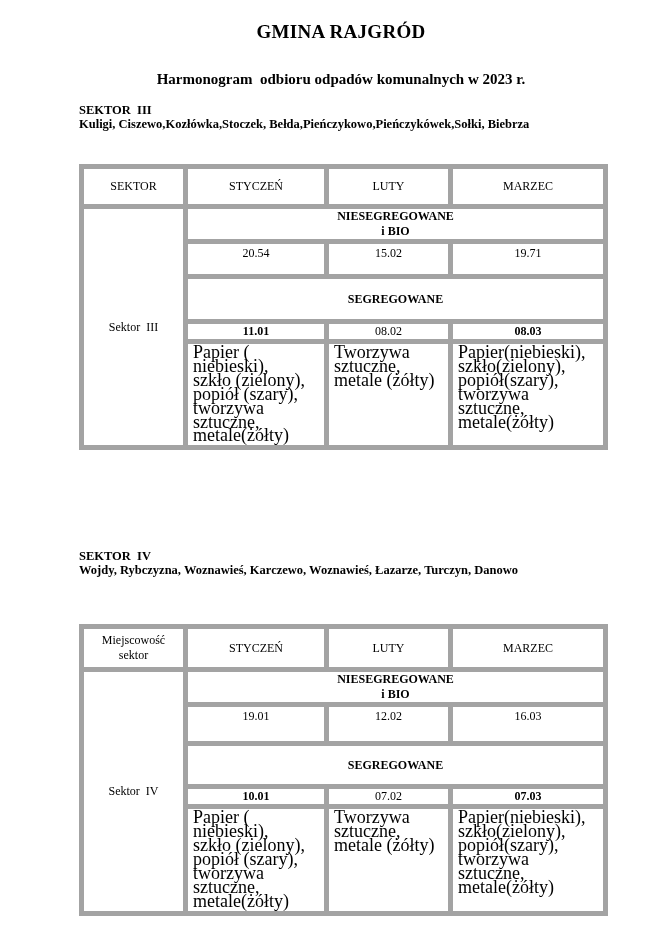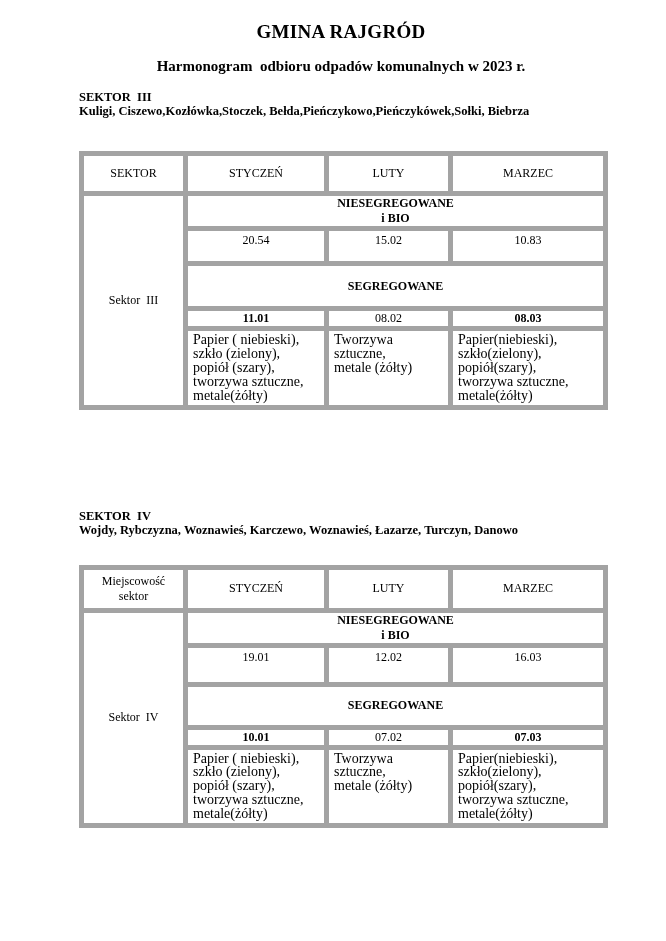--- a/index.html
+++ b/index.html
@@ -19,21 +19,21 @@
     font-weight: bold;
     line-height: 23px;
     letter-spacing: 0.3px;
     white-space: pre-wrap;
   }
   .subtitle {
     text-align: center;
     font-size: 15px;
     font-weight: bold;
     line-height: 18px;
-    margin-top: 14px;
+    margin-top: 27px;
     white-space: pre-wrap;
   }
   .section-block { margin-top: 15px; }
   .section-heading {
     font-size: 12.5px;
     font-weight: bold;
     line-height: 14px;
     white-space: pre-wrap;
   }
   .villages {
@@ -68,42 +68,42 @@
     vertical-align: top;
     padding-top: 2px;
   }
   .schedule .b { font-weight: bold; }
   .schedule .materials {
     vertical-align: top;
     text-align: left;
     padding: 2px 4px 2px 5px;
     line-height: 13.9px;
     white-space: pre-line;
-    font-size: 14px;
+    font-size: 18px;
   }
   .schedule .materials .bw { font-weight: normal; }
 
   
   .t1 .r-head   { height: 40px; }
   .t1 .r-mixed  { height: 33px; }
   .t1 .r-mdate  { height: 35px; }
   .t1 .r-seg    { height: 45px; }
   .t1 .r-sdate  { height: 18px; }
   .t1 .r-mat    { height: 70px; }
 
   
   .t2 .r-head   { height: 43px; }
   .t2 .r-mixed  { height: 31px; }
   .t2 .r-mdate  { height: 39px; }
   .t2 .r-seg    { height: 43px; }
   .t2 .r-sdate  { height: 19px; }
   .t2 .r-mat    { height: 73px; }
 
   .gap-between-sections { height: 84px; }
-  .t2-block .schedule { margin-top: 28px; }
+  .t2-block .schedule { margin-top: 47px; }
 </style>
 </head>
 <body>
 
 <div class="doc">
 
   <div class="title">GMINA RAJGRÓD</div>
   <div class="subtitle">Harmonogram  odbioru odpadów komunalnych w 2023 r.</div>
 
   <div class="section-block t1-block">
@@ -127,21 +127,21 @@
       <tr class="r-mixed">
         <td class="sector-cell" rowspan="5">Sektor  III</td>
         <td class="waste-heading" colspan="3">
               <span class="sub">NIESEGREGOWANE</span>
               <span class="sub">i BIO</span>
             </td>
       </tr>
       <tr class="r-mdate">
         <td class="date-top">20.54</td>
         <td class="date-top">15.02</td>
-        <td class="date-top">10.83</td>
+        <td class="date-top">19.71</td>
       </tr>
       <tr class="r-seg">
         <td class="waste-heading" colspan="3">SEGREGOWANE</td>
       </tr>
       <tr class="r-sdate">
         <td class="b">11.01</td>
         <td>08.02</td>
         <td class="b">08.03</td>
       </tr>
       <tr class="r-mat">

